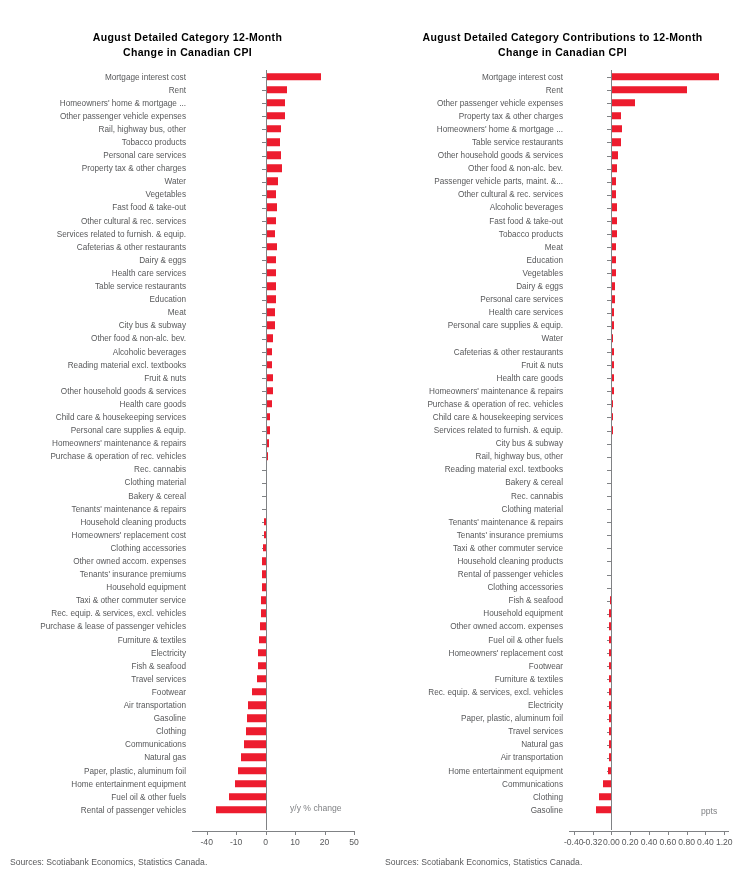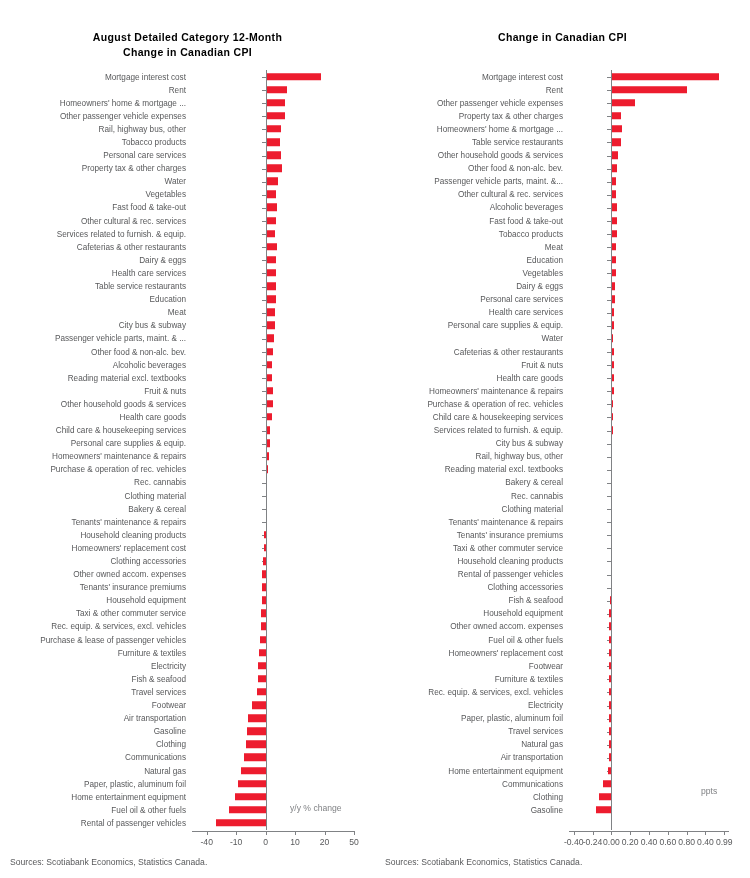--- a/index.html
+++ b/index.html
@@ -214,25 +214,20 @@
             </div>
             <div class="row" style="height: 13.1034px;">
               <div class="cat-label" style="right: 174px;">Meat</div>
               <div class="tick" style="left: 253.636px; top: 7px;"></div>
               <div class="bar" style="height: 7.5px; left: 257.636px; width: 9.13091px;"></div>
             </div>
             <div class="row" style="height: 13.1034px;">
               <div class="cat-label" style="right: 174px;">City bus &amp; subway</div>
               <div class="tick" style="left: 253.636px; top: 7px;"></div>
               <div class="bar" style="height: 7.5px; left: 257.636px; width: 9.13091px;"></div>
-            </div>
-            <div class="row" style="height: 13.1034px;">
-              <div class="cat-label" style="right: 174px;">Passenger vehicle parts, maint. &amp; ...</div>
-              <div class="tick" style="left: 253.636px; top: 7px;"></div>
-              <div class="bar" style="height: 7.5px; left: 257.636px; width: 8.24727px;"></div>
             </div>
             <div class="row" style="height: 13.1034px;">
               <div class="cat-label" style="right: 174px;">Other food &amp; non-alc. bev.</div>
               <div class="tick" style="left: 253.636px; top: 7px;"></div>
               <div class="bar" style="height: 7.5px; left: 257.636px; width: 7.65818px;"></div>
             </div>
             <div class="row" style="height: 13.1034px;">
               <div class="cat-label" style="right: 174px;">Alcoholic beverages</div>
               <div class="tick" style="left: 253.636px; top: 7px;"></div>
               <div class="bar" style="height: 7.5px; left: 257.636px; width: 6.77455px;"></div>
@@ -433,20 +428,21 @@
           <div class="xlab" style="left: 346px; top: 829px;">50</div>
         </div>
       <div class="source" style="left:2px;top:849px;">Sources: Scotiabank Economics, Statistics Canada.</div>
     </div>
   </div>
 
   <div class="panel panel-right">
     <div class="card" style="left:8px;top:8px;width:359px;height:862px;">
 
       <div class="chart-title" style="top:22px;">
+        <div>August Detailed Category Contributions to 12-Month</div>
         <div>Change in Canadian CPI</div>
       </div>
 
       <div class="plot" id="right-plot" style="left:0px;top:62px;width:352px;height:760px;">
         <div class="rowlist" id="right-rows">
             <div class="row" style="height: 13.1034px;">
               <div class="cat-label" style="right: 172px;">Mortgage interest cost</div>
               <div class="tick" style="left: 224.353px; top: 7px;"></div>
               <div class="bar" style="height: 7.5px; left: 228.353px; width: 107.294px;"></div>
             </div>
@@ -727,39 +723,39 @@
             </div>
             <div class="row" style="height: 13.1034px;">
               <div class="cat-label" style="right: 172px;">Gasoline</div>
               <div class="tick" style="left: 224.353px; top: 7px;"></div>
               <div class="bar" style="height: 7.5px; left: 213.294px; width: 15.0588px;"></div>
             </div>
           </div>
         <div class="zero-line" id="right-zero" style="left: 228.353px; top: 0px; height: 760px;"></div>
       </div>
 
-      <div class="units" id="right-units" style="left:318px;top:778px;">ppts</div>
+      <div class="units" id="right-units" style="left:318px;top:798px;">ppts</div>
       <div id="right-axis">
           <div class="axis-line" style="left: 186px; top: 823px; width: 160px; height: 1px;"></div>
           <div class="xtick" style="left: 190.706px; top: 823px;"></div>
           <div class="xlab" style="left: 190.706px; top: 829px;">-0.40</div>
           <div class="xtick" style="left: 209.529px; top: 823px;"></div>
-          <div class="xlab" style="left: 209.529px; top: 829px;">-0.24</div>
+          <div class="xlab" style="left: 209.529px; top: 829px;">-0.32</div>
           <div class="xtick" style="left: 228.353px; top: 823px;"></div>
           <div class="xlab" style="left: 228.353px; top: 829px;">0.00</div>
           <div class="xtick" style="left: 247.176px; top: 823px;"></div>
           <div class="xlab" style="left: 247.176px; top: 829px;">0.20</div>
           <div class="xtick" style="left: 266px; top: 823px;"></div>
           <div class="xlab" style="left: 266px; top: 829px;">0.40</div>
           <div class="xtick" style="left: 284.824px; top: 823px;"></div>
           <div class="xlab" style="left: 284.824px; top: 829px;">0.60</div>
           <div class="xtick" style="left: 303.647px; top: 823px;"></div>
           <div class="xlab" style="left: 303.647px; top: 829px;">0.80</div>
           <div class="xtick" style="left: 322.471px; top: 823px;"></div>
           <div class="xlab" style="left: 322.471px; top: 829px;">0.40</div>
           <div class="xtick" style="left: 341.294px; top: 823px;"></div>
-          <div class="xlab" style="left: 341.294px; top: 829px;">0.99</div>
+          <div class="xlab" style="left: 341.294px; top: 829px;">1.20</div>
         </div>
       <div class="source" style="left:2px;top:849px;">Sources: Scotiabank Economics, Statistics Canada.</div>
     </div>
   </div>
 
 </div>
 
 </body></html>

